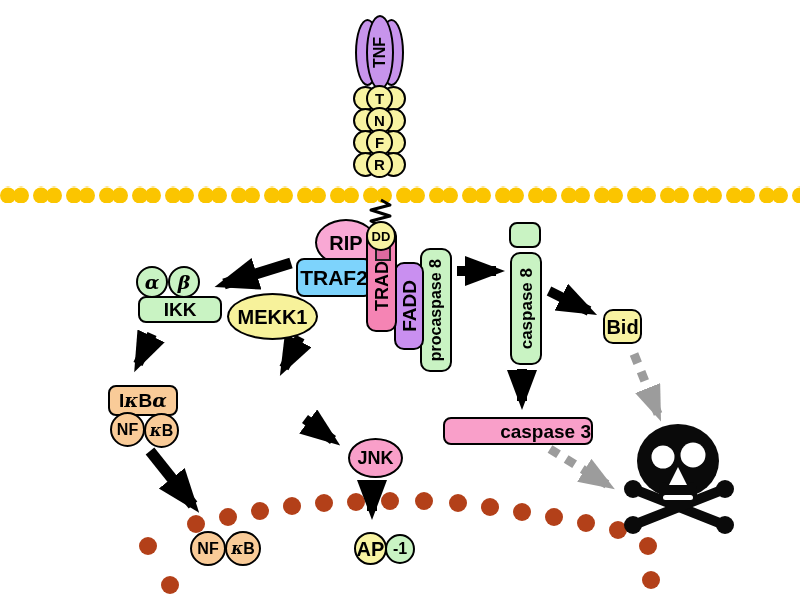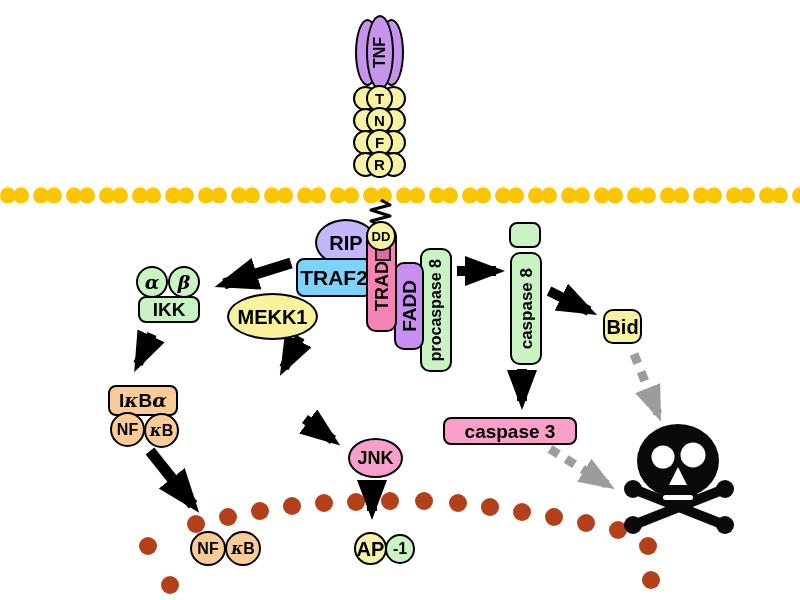--- a/index.html
+++ b/index.html
@@ -10,21 +10,21 @@
         display:flex;align-items:center;justify-content:center;font-weight:bold;
         z-index:2;line-height:1;}
   .ellipse{border-radius:50%;}
   .rrect{border-radius:8px;}
   .vbar{border-radius:10px;}
   .vtext{writing-mode:vertical-rl;transform:rotate(180deg);white-space:nowrap;}
   .greek{font-family:"DejaVu Serif",serif;font-style:italic;font-weight:bold;}
   .fill-purple{background:#C794EC;}
   .fill-ryellow{background:#F8F3A2;}
   .fill-yellow{background:#F7F29B;}
-  .fill-orange{background:#c4b5fd;}
+  .fill-orange{background:#f9a8d4;}
   .fill-peach{background:#F9CB98;}
   .fill-blue{background:#7dd3fc;}
   .fill-pink{background:#F584B4;}
   .fill-hotpink{background:#F99FC9;}
   .fill-vpurple{background:#C98FF0;}
   .fill-green{background:#C9F3C3;}
   .notch{position:absolute;z-index:3;background:#DD6AA0;border:2px solid #222;}
 </style>
 </head>
 <body>
@@ -166,21 +166,21 @@
   <div class="node ellipse fill-ryellow" style="left:366px;top:221px;width:30px;height:30px;font-size:13px;z-index:4;">
       <span>DD</span>
     </div>
 
   <div class="node ellipse fill-green" style="left:136px;top:266px;width:32px;height:32px;font-size:19px;">
       <span class="greek">α</span>
     </div>
   <div class="node ellipse fill-green" style="left:168px;top:266px;width:32px;height:32px;font-size:19px;">
       <span class="greek">β</span>
     </div>
-  <div class="node rrect fill-green" style="left:138px;top:296px;width:62px;height:27px;font-size:19px;">
+  <div class="node rrect fill-green" style="left:138px;top:296px;width:84px;height:27px;font-size:19px;">
       <span>IKK</span>
     </div>
 
   <div class="node rrect fill-peach" style="left:108px;top:385px;width:70px;height:31px;font-size:19px;">
     <span>I</span>
       <span class="greek">κ</span>
       <span>B</span>
       <span class="greek">α</span>
   </div>
   <div class="node ellipse fill-peach" style="left:110px;top:412px;width:35px;height:35px;font-size:16px;">
@@ -195,21 +195,21 @@
       <span>JNK</span>
     </div>
 
   <div class="node rrect fill-green" style="left:509px;top:222px;width:32px;height:26px;"></div>
   <div class="node vbar fill-green" style="left:510px;top:252px;width:32px;height:113px;font-size:17px;">
       <span class="vtext">caspase 8</span>
     </div>
   <div class="node rrect fill-ryellow" style="left:603px;top:309px;width:39px;height:35px;font-size:20px;border-radius:10px;text-align:right;">
       <span>Bid</span>
     </div>
-  <div class="node rrect fill-hotpink" style="left:443px;top:417px;width:134px;height:28px;font-size:19px;">
+  <div class="node rrect fill-hotpink" style="left:443px;top:417px;width:150px;height:28px;font-size:19px;justify-content:flex-end;">
       <span>caspase 3</span>
     </div>
 
   <div class="node ellipse fill-peach" style="left:190px;top:531px;width:36px;height:35px;font-size:16px;">
       <span>NF</span>
     </div>
   <div class="node ellipse fill-peach" style="left:225px;top:531px;width:36px;height:35px;font-size:16px;">
     <span class="greek">κ</span>
       <span>B</span>
   </div>

